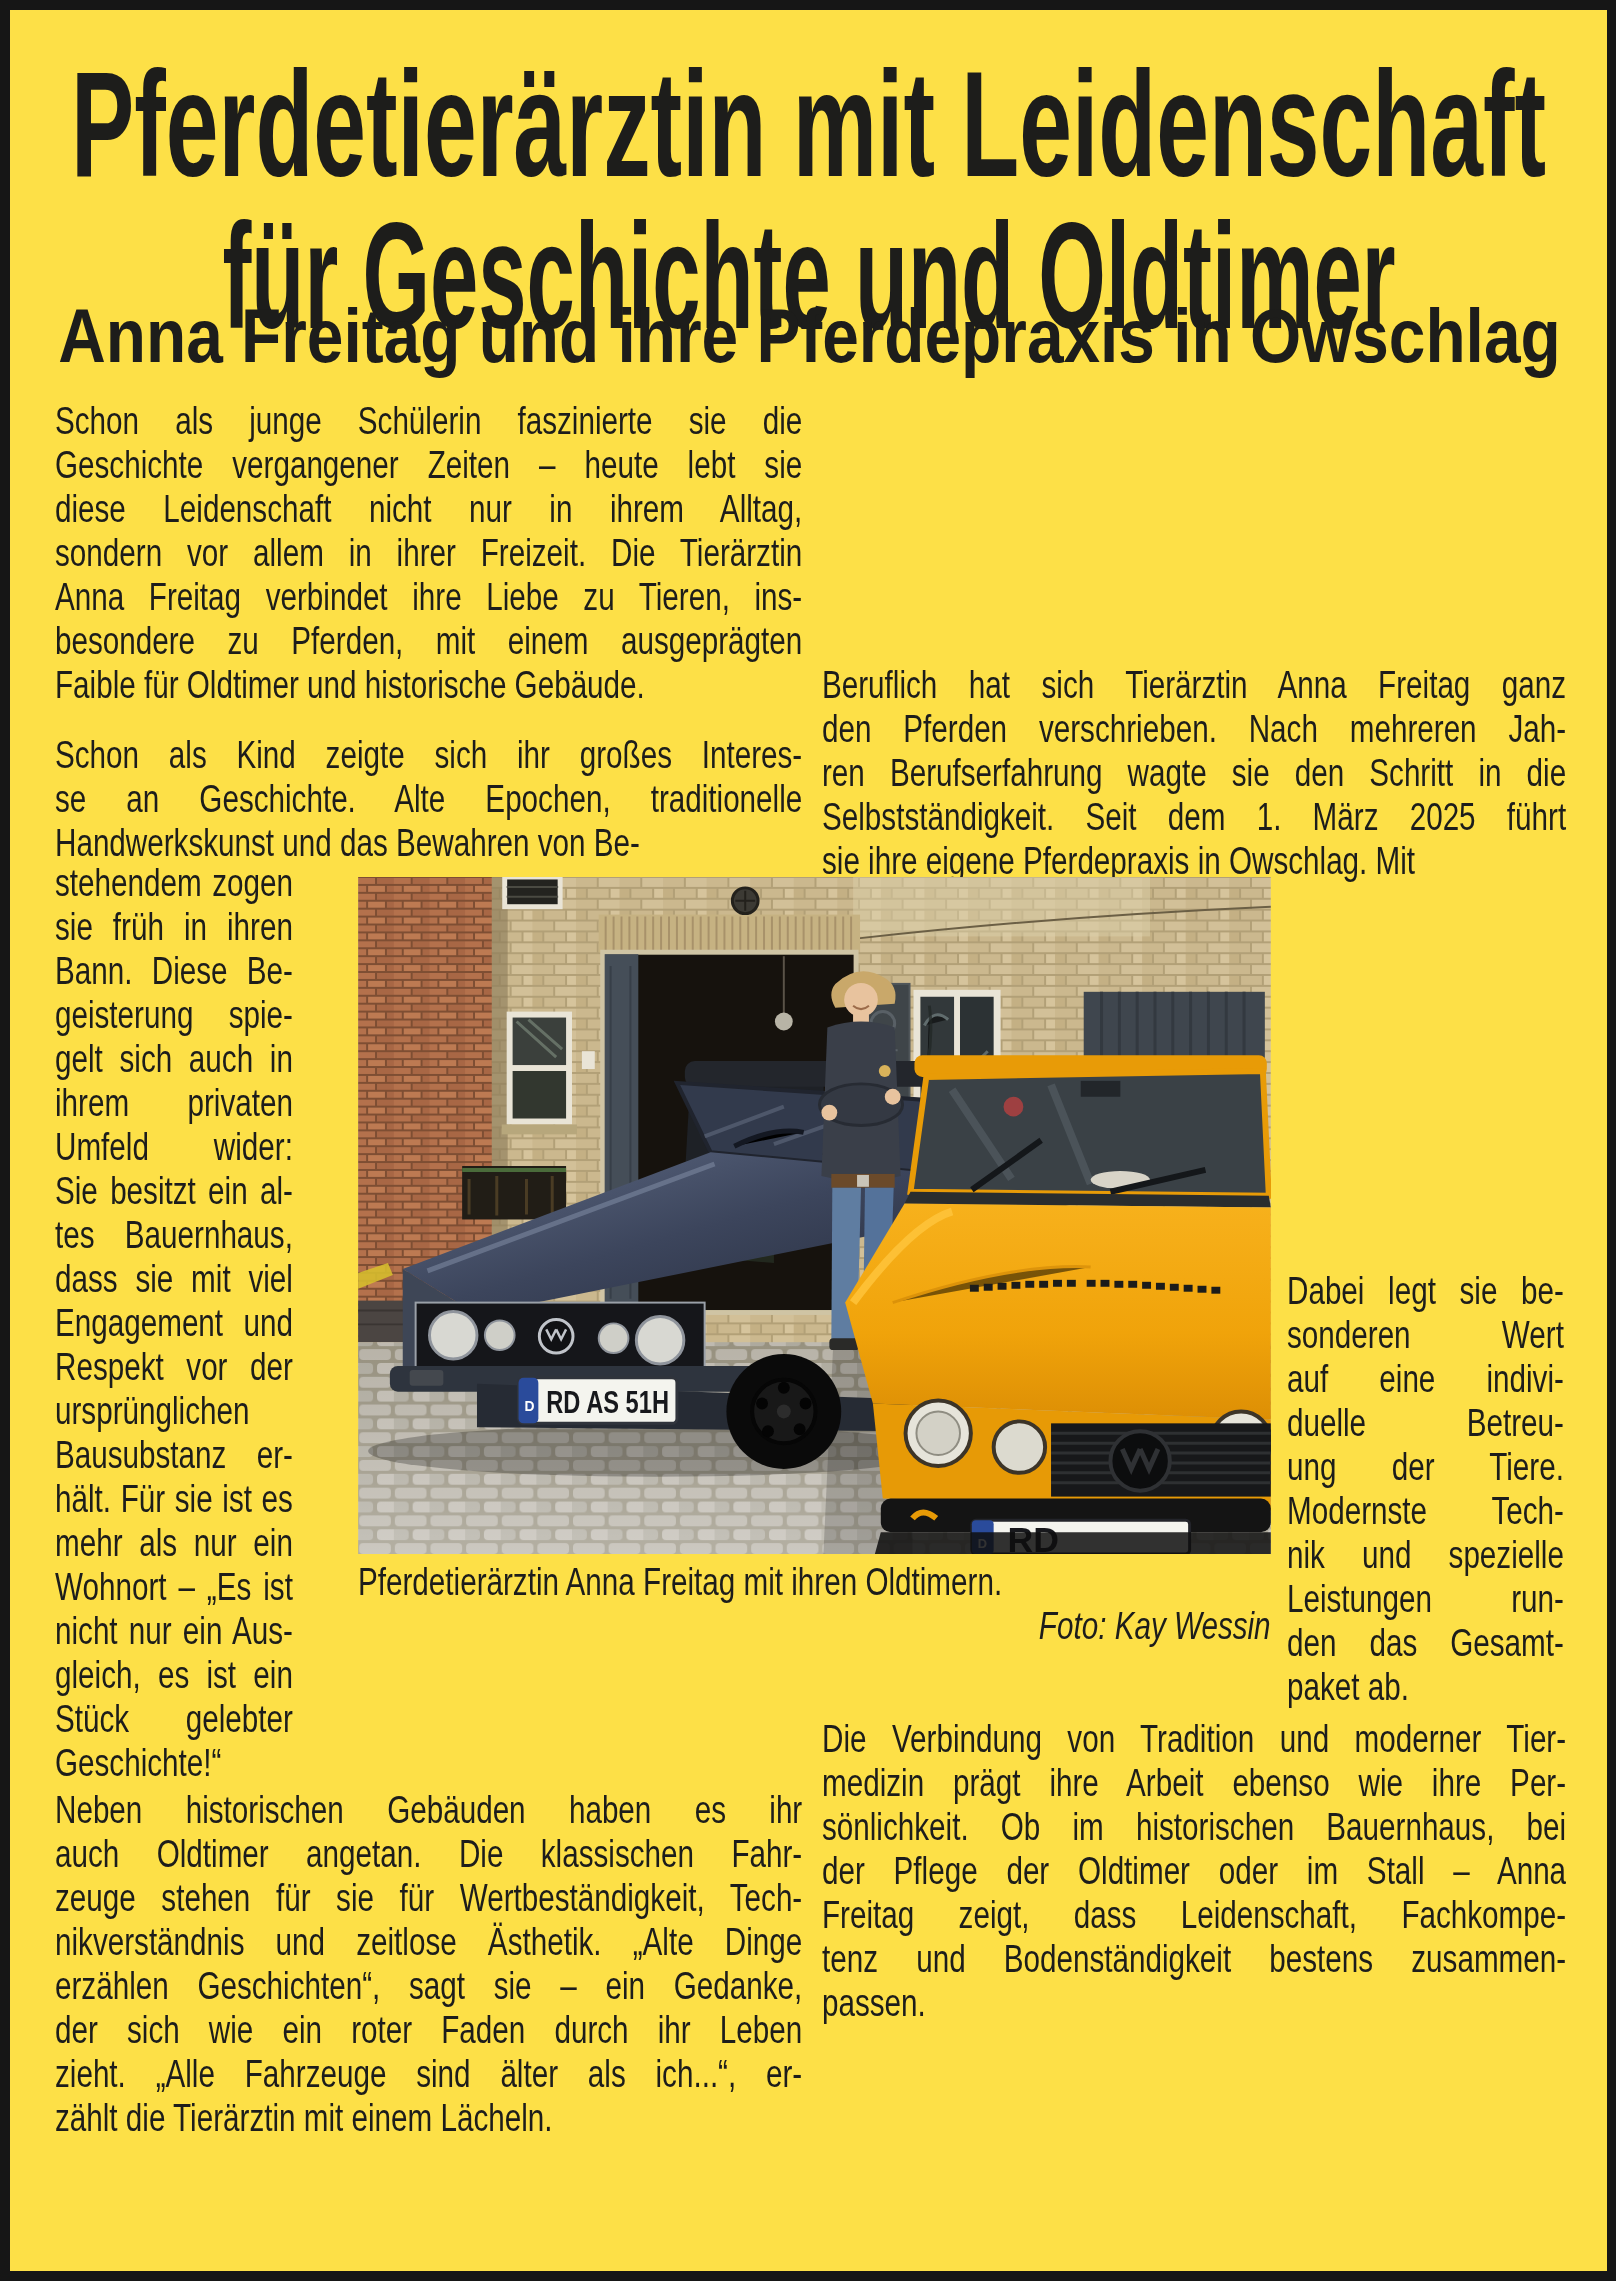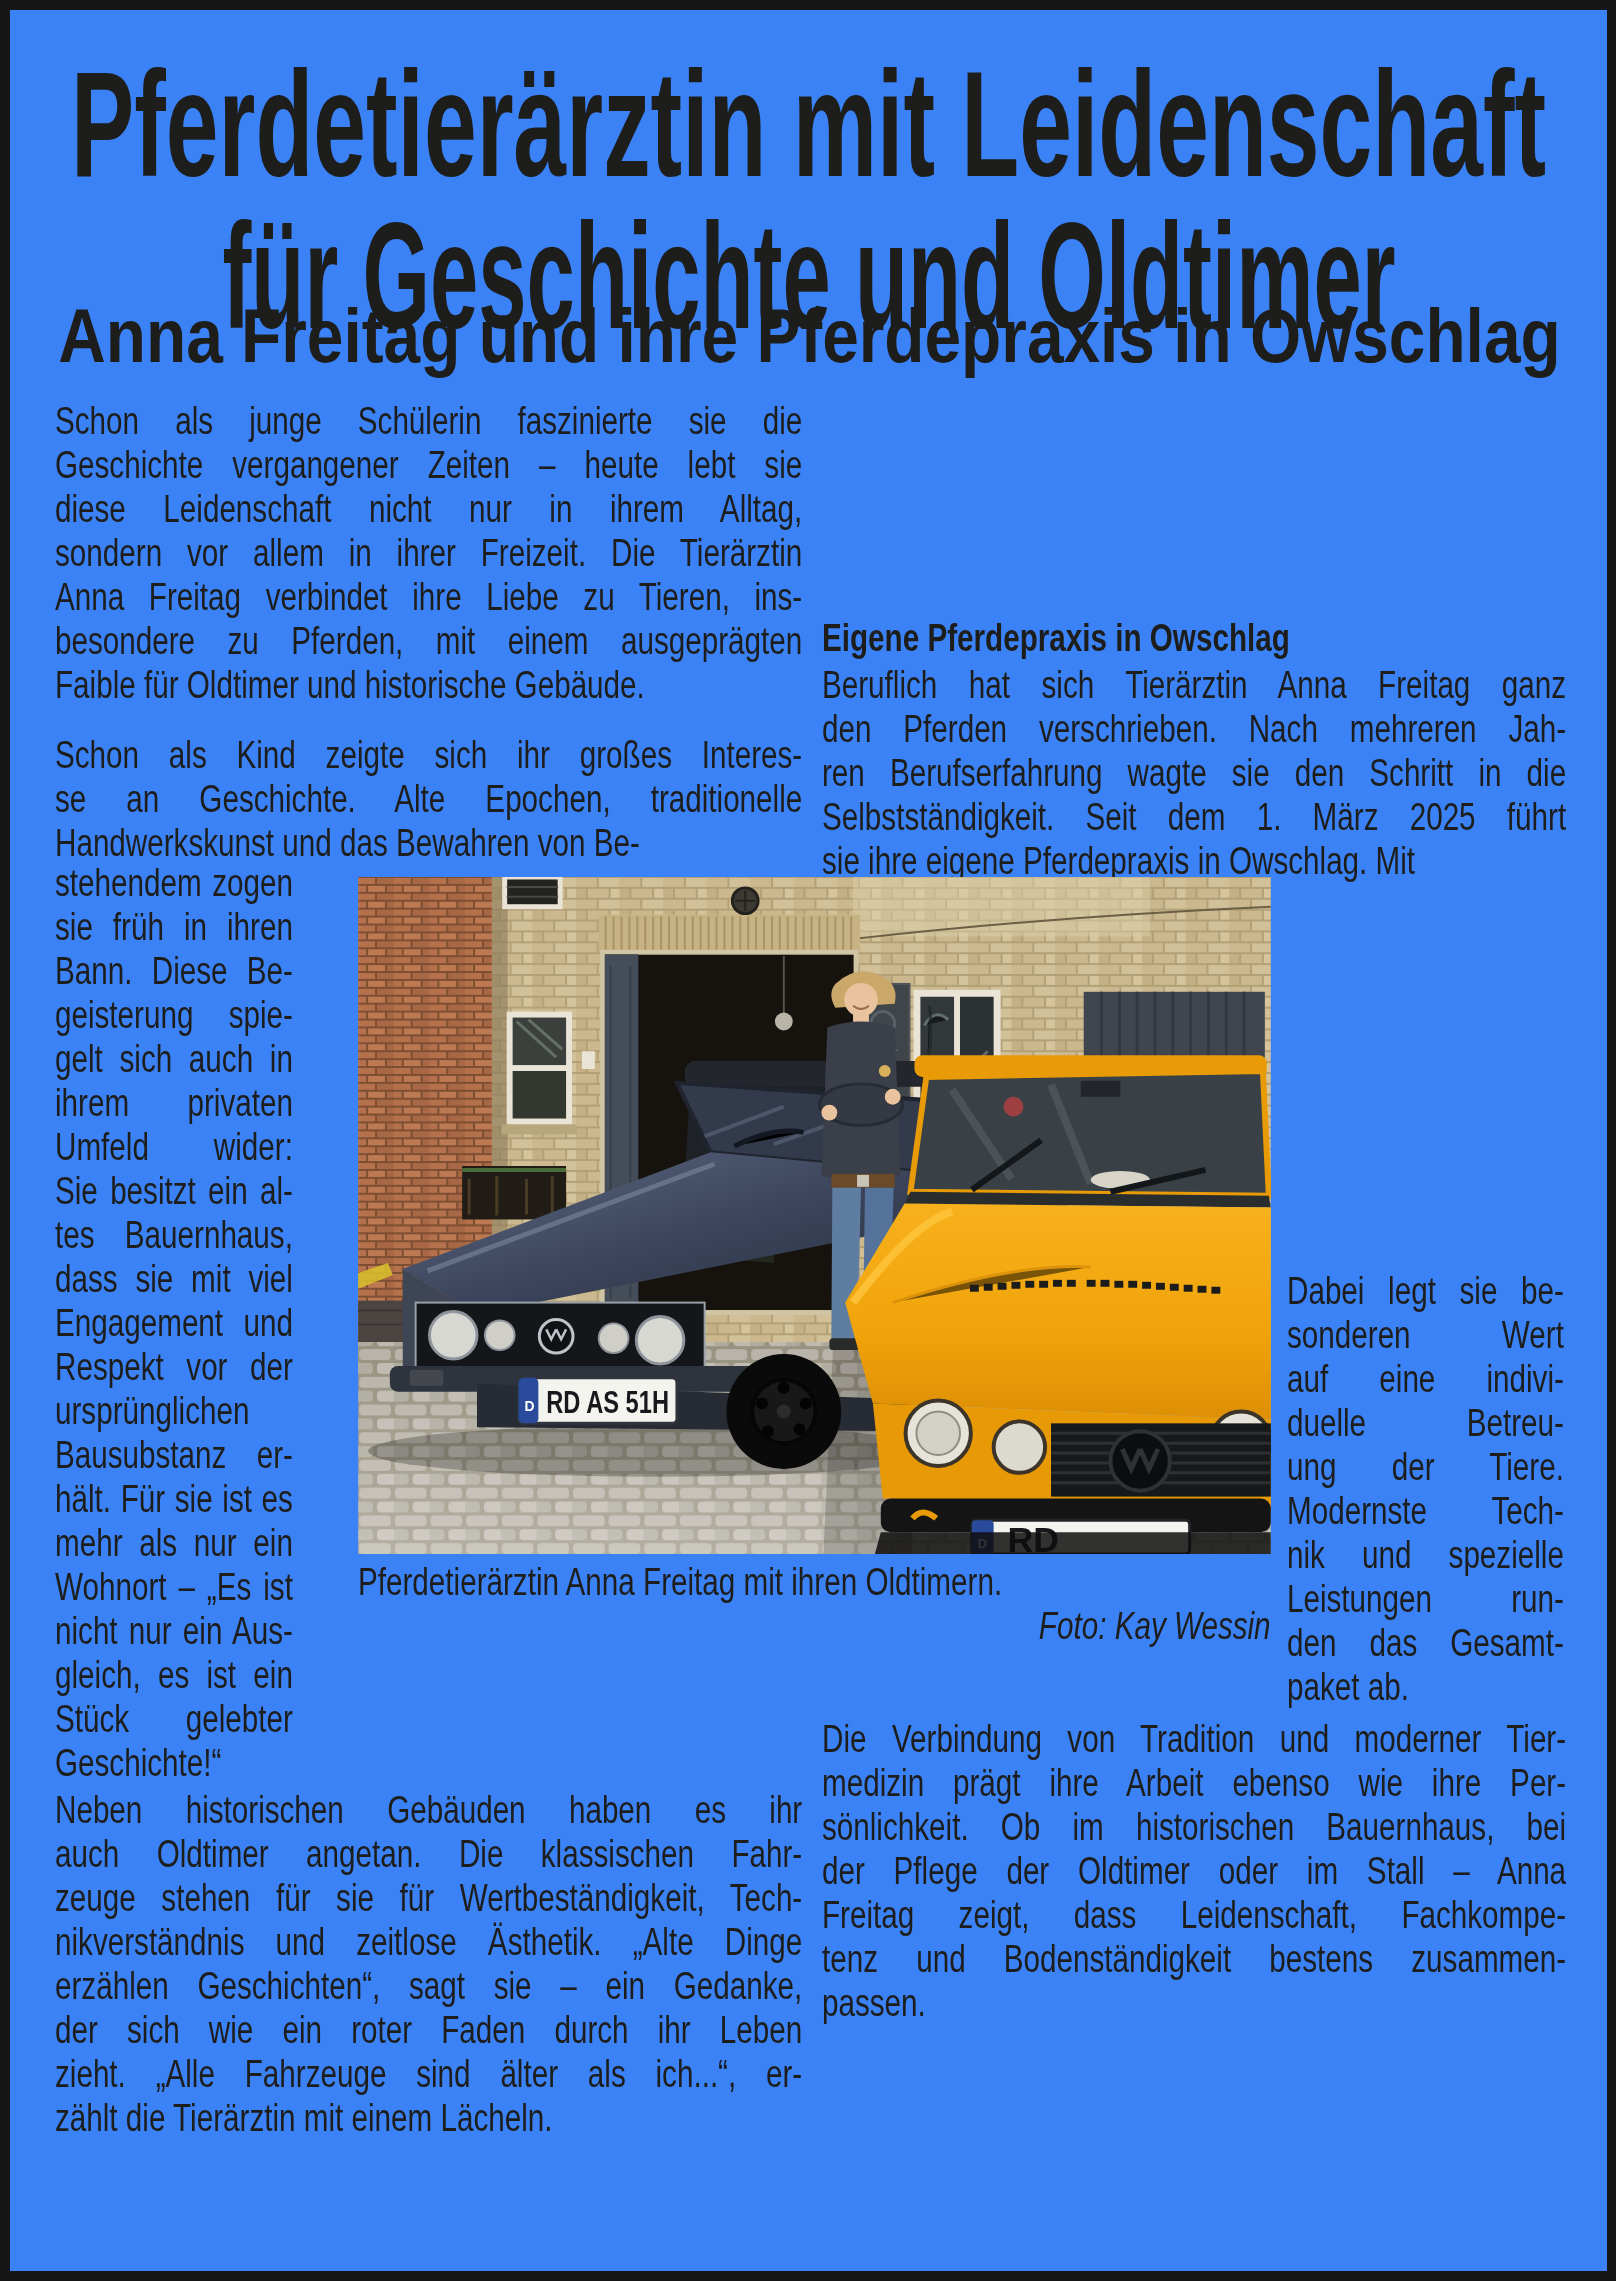--- a/index.html
+++ b/index.html
@@ -1,21 +1,21 @@
 <!DOCTYPE html>
 <html lang="de"><head>
 <meta charset="utf-8">
 <style>
   html,body{margin:0;padding:0;background:#ffffff;}
   .page{
     position:relative;
     width:1617px;height:2281px;
     box-sizing:border-box;
     border:10px solid #161616;
-    background:#3b82f6;
+    background:#fde047;
     font-family:"Liberation Sans",sans-serif;
     color:#1d1d1b;
     overflow:hidden;
   }
   .abs{position:absolute;}
   
   .tb{position:absolute;}
   .cond{transform:scaleX(0.78);transform-origin:0 0;}
   .body-text{font-size:38px;line-height:44px;color:#1d1d1b;}
   .tl{text-align:justify;text-align-last:justify;}
@@ -96,23 +96,20 @@
         <div class="tl">nikverständnis und zeitlose Ästhetik. „Alte Dinge</div>
         <div class="tl">erzählen Geschichten“, sagt sie – ein Gedanke,</div>
         <div class="tl">der sich wie ein roter Faden durch ihr Leben</div>
         <div class="tl">zieht. „Alle Fahrzeuge sind älter als ich...“, er-</div>
         <div class="tl tl-last">zählt die Tierärztin mit einem Lächeln.</div>
       </div>
   </div>
 
 
 
-  <div class="tb" style="left:812px;top:606px;width:744px">
-    <div class="cond body-text subheading" style="width:954px">Eigene Pferdepraxis in Owschlag</div>
-  </div>
 
   <div class="tb" style="left:812px;top:653px;width:744px">
     <div class="cond body-text" style="width:954px">
         <div class="tl">Beruflich hat sich Tierärztin Anna Freitag ganz</div>
         <div class="tl">den Pferden verschrieben. Nach mehreren Jah-</div>
         <div class="tl">ren Berufserfahrung wagte sie den Schritt in die</div>
         <div class="tl">Selbstständigkeit. Seit dem 1. März 2025 führt</div>
         <div class="tl tl-last">sie ihre eigene Pferdepraxis in Owschlag. Mit</div>
       </div>
   </div>

